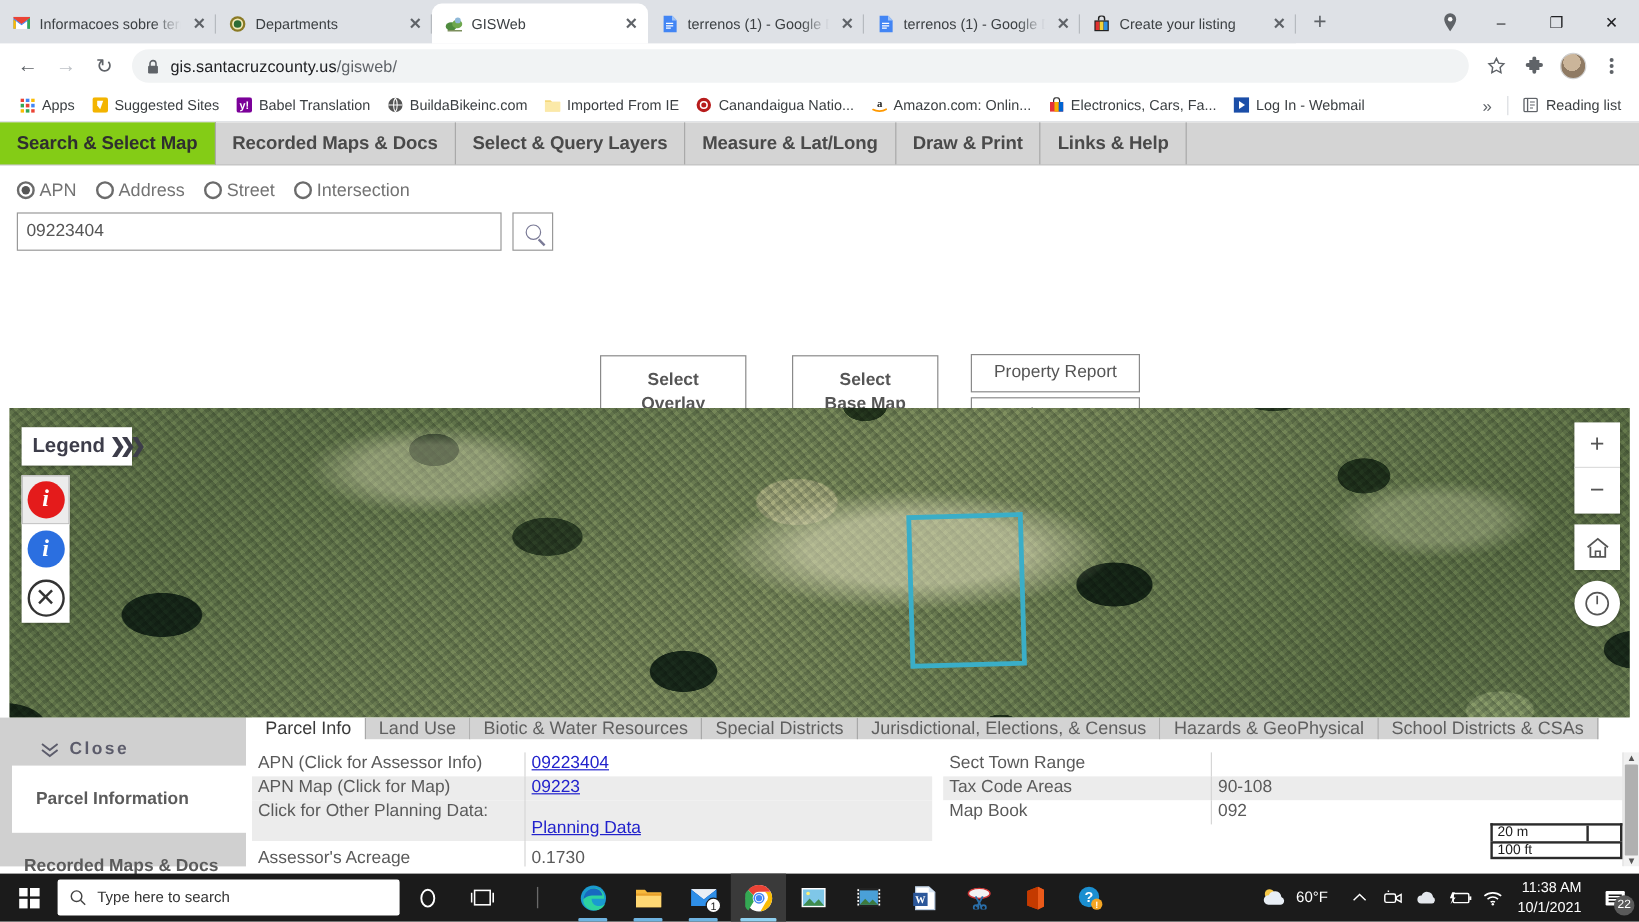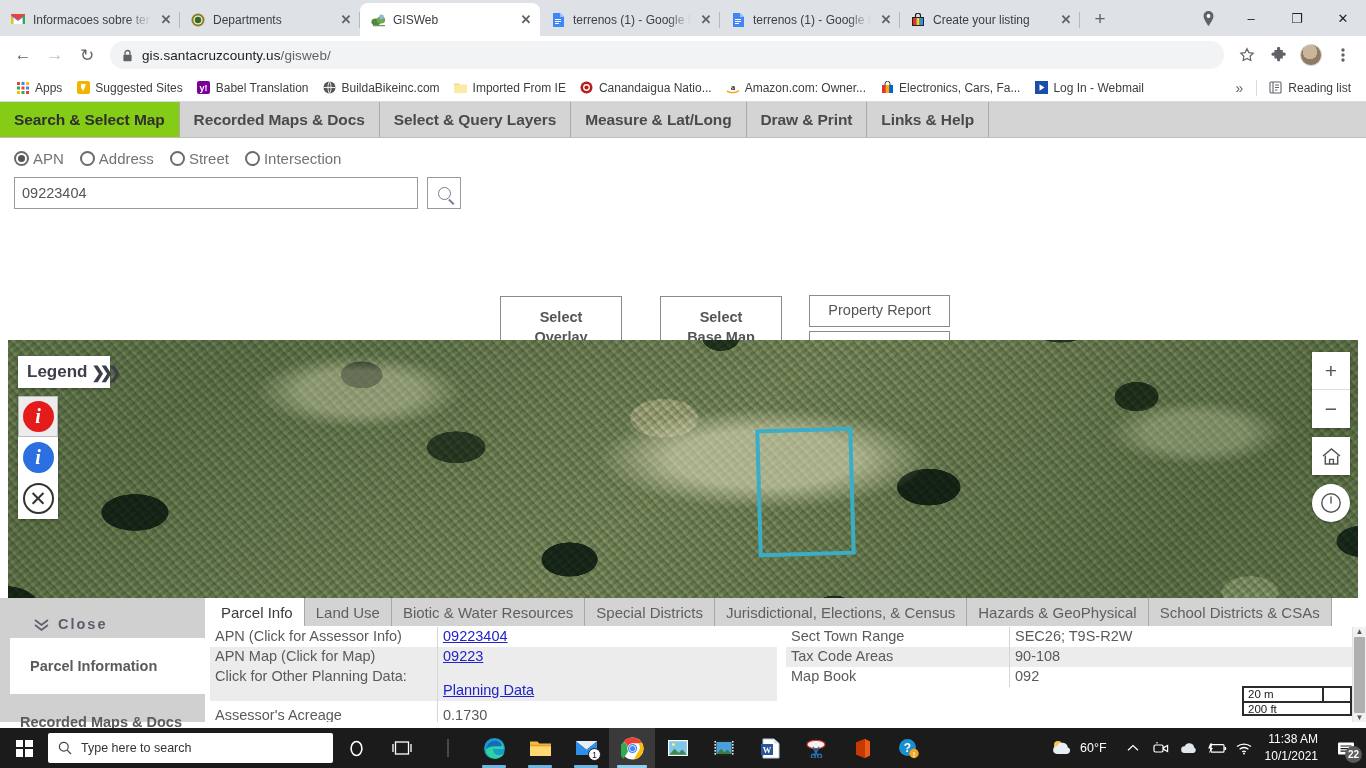--- a/index.html
+++ b/index.html
@@ -292,21 +292,21 @@
   }
   .chev-dd { color: #5c5c6b; font-size: 13px; line-height: .8; }
   .side-item {
     height: 56px; display: flex; align-items: center;
     padding-left: 20px; font-size: 14.5px; font-weight: bold; color: #5b5b5b;
   }
   .side-item.active { background: #fff; margin: 0 0 0 10px; }
 
   .content { flex: 1 1 auto; position: relative; background: #fff; overflow: hidden; }
   .tabstrip2 {
-    position: absolute; left: 5px; right: 0; top: 0; height: 28px;
+    position: absolute; left: 5px; right: 0; top: 0; height: 18px;
     display: flex; align-items: stretch;
   }
   .ptab {
     display: flex; align-items: center; padding: 0 11px;
     font-size: 15px; color: #5f5f5f; background: #d3d3d3;
     border-right: 1px solid #a8a8a8;
   }
   .ptab.active { background: #fff; color: #3a3a3a; border-right: 1px solid #a8a8a8; }
 
   .table-area {
@@ -380,21 +380,21 @@
   .weather { display: flex; align-items: center; gap: 6px; padding: 0 12px 0 4px; font-size: 12.5px; }
   .clock { display: flex; flex-direction: column; align-items: flex-end; justify-content: center;
     font-size: 12px; line-height: 1.45; padding: 0 8px 0 6px; }
   .notif {
     width: 40px; height: 40px; display: flex; align-items: center; justify-content: center;
     position: relative;
   }
   .notif-count {
     position: absolute; right: 4px; bottom: 5px; min-width: 17px; height: 17px;
     border-radius: 50%; background: #5a5a5a; color: #fff; font-size: 10px;
-    display: flex; align-items: center; justify-content: center; font-weight: bold;
+    display: flex; align-items: center; justify-content: center;
   }
   svg { display: block; }
 </style>
 </head>
 <body>
 
 <div class="chrome-tabstrip">
 
   <div class="tab inactive">
     <span class="tab-fav">
@@ -591,21 +591,21 @@
       </span>
     <span>Canandaigua Natio...</span>
   </div>
   <div class="bm">
     <span class="bm-ico">
         <svg width="14" height="13" viewBox="0 0 14 13">
           <text x="7" y="8.5" font-size="9" font-family="serif" fill="#222" text-anchor="middle" font-weight="bold">a</text>
           <path d="M1.5 10.3c3 1.8 8 1.8 11-.3" stroke="#ff9900" stroke-width="1.4" fill="none" stroke-linecap="round"></path>
         </svg>
       </span>
-    <span>Amazon.com: Owner...</span>
+    <span>Amazon.com: Onlin...</span>
   </div>
   <div class="bm">
     <span class="bm-ico">
         <svg width="13" height="13" viewBox="0 0 13 13">
           <rect x="1" y="4" width="11" height="8" fill="#e53238"></rect>
           <rect x="4.7" y="4" width="3.6" height="8" fill="#f5af02"></rect>
           <rect x="8.3" y="4" width="3.7" height="8" fill="#0064d2"></rect>
           <path d="M4 4V2.8a2.5 2.5 0 015 0V4" stroke="#333" stroke-width="1" fill="none"></path>
         </svg>
       </span>
@@ -736,21 +736,21 @@
       </span>
     </div>
   </div>
 
   <div class="scalebar">
     <div class="sb-row">
       <span>20 m</span>
       <span class="sb-tick"></span>
     </div>
     <div class="sb-row last">
-      <span>200 ft</span>
+      <span>100 ft</span>
     </div>
   </div>
 
   <div class="panel">
 
     <div class="side">
       <div class="close-row">
         <span class="chev-dd">
           <svg width="17" height="15" viewBox="0 0 17 15">
               <path d="M2 3l6.5 5L15 3M2 8l6.5 5L15 8" fill="none" stroke="#5c5c6b" stroke-width="1.6"></path>
@@ -794,21 +794,20 @@
             <div class="tv" style="padding-top:7px;">0.1730</div>
           </div>
 
         </div>
 
         <div class="vsep"></div>
 
         <div class="tbl right">
           <div class="trow even">
             <div class="tk">Sect Town Range</div>
-            <div class="tv">SEC26; T9S-R2W</div>
           </div>
           <div class="trow odd">
             <div class="tk">Tax Code Areas</div>
             <div class="tv">90-108</div>
           </div>
           <div class="trow even">
             <div class="tk">Map Book</div>
             <div class="tv">092</div>
           </div>
           <div class="trow odd" style="min-height:38px;margin-top:48px;">

